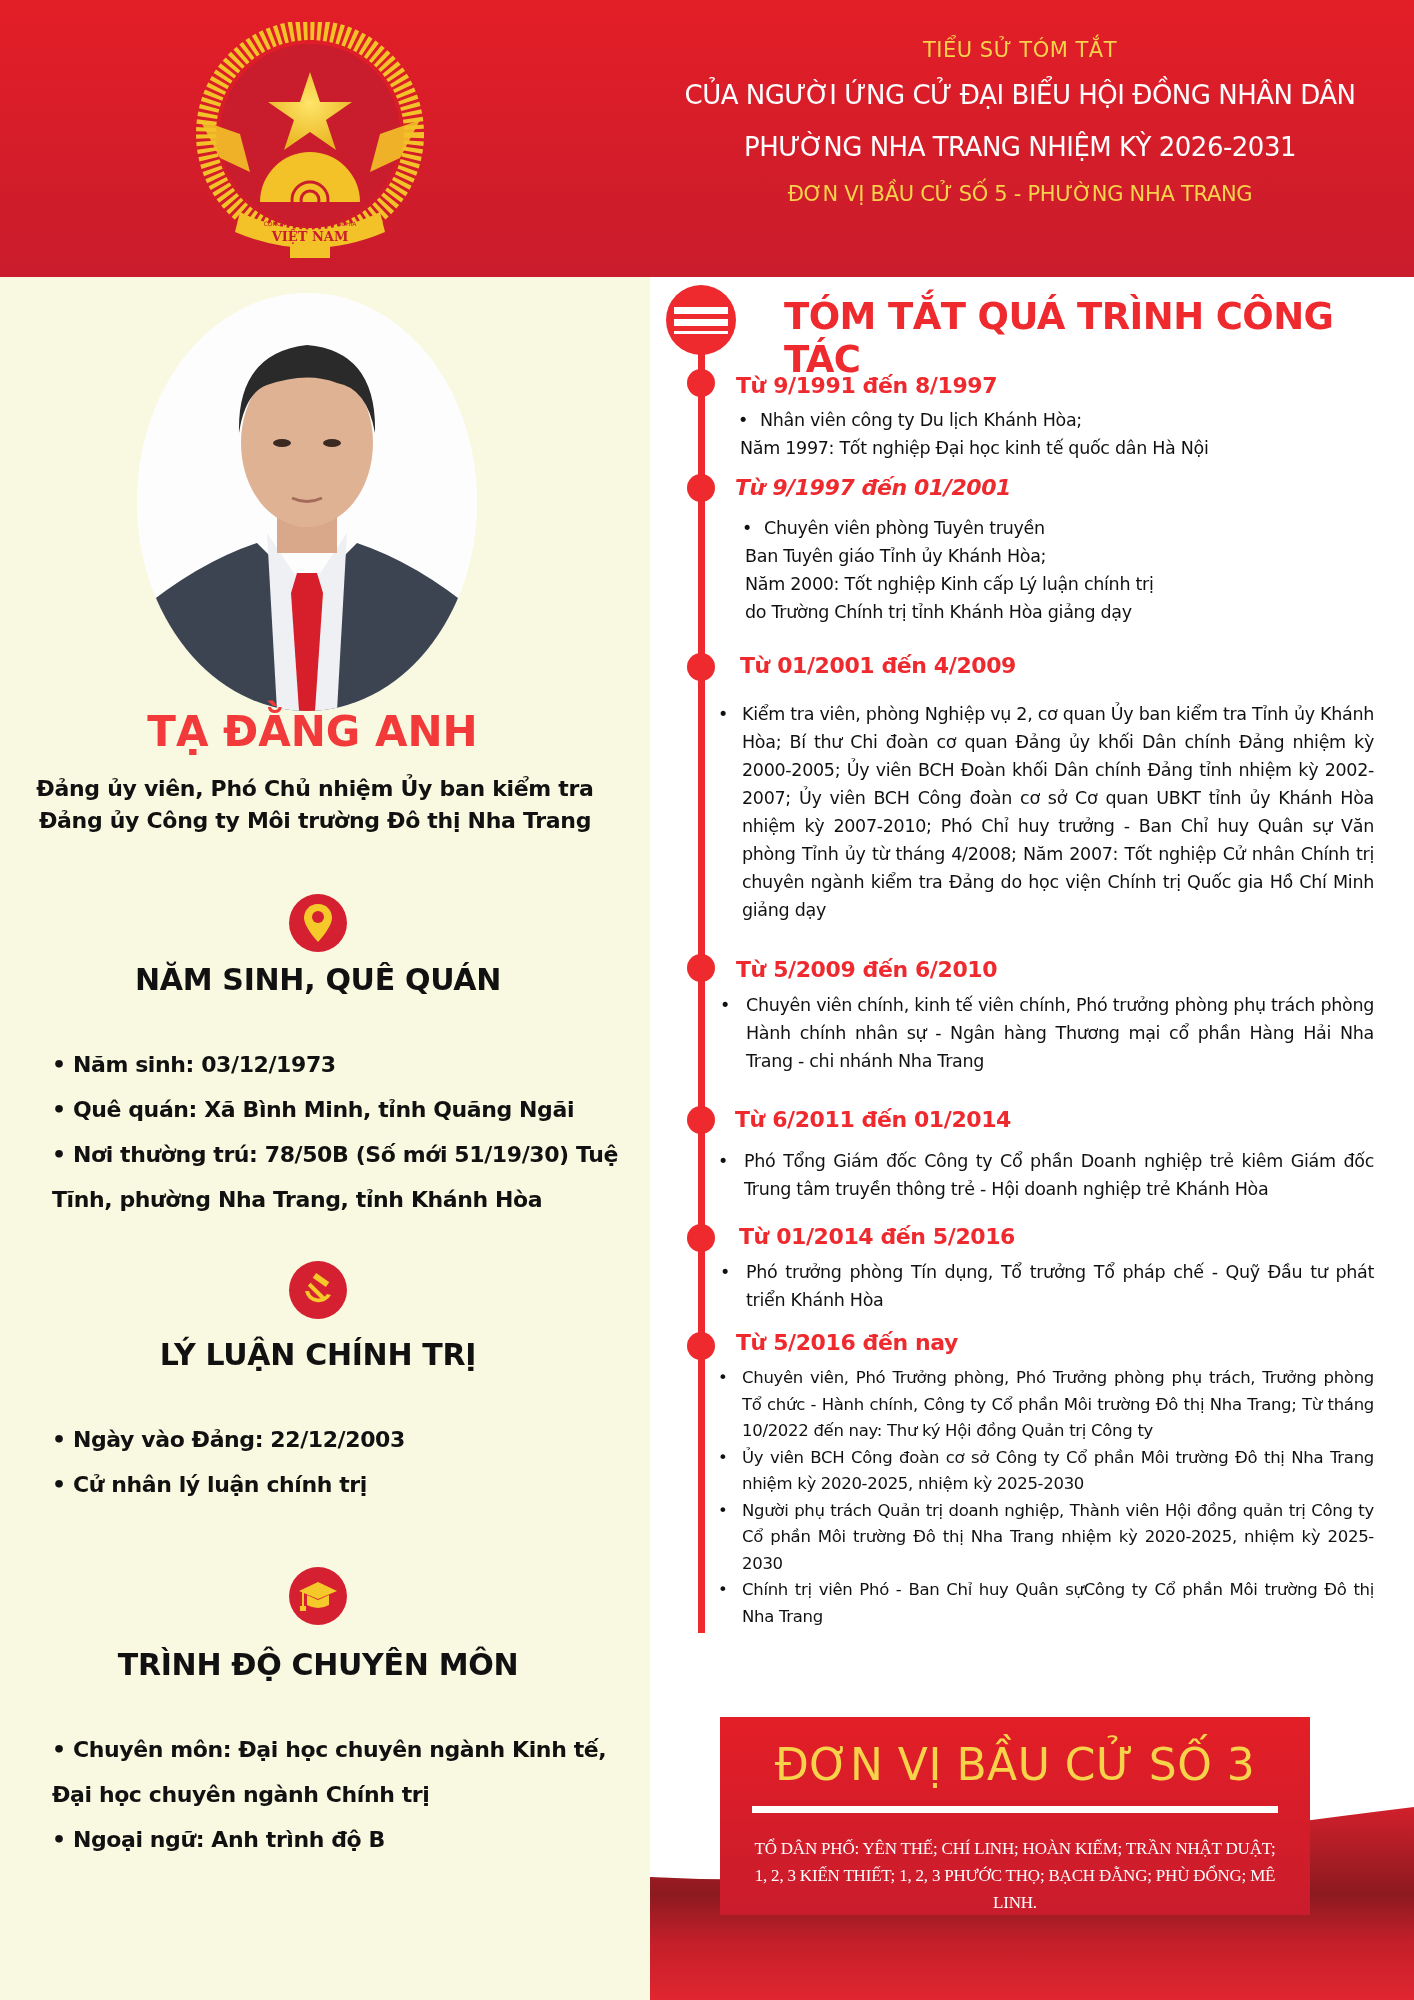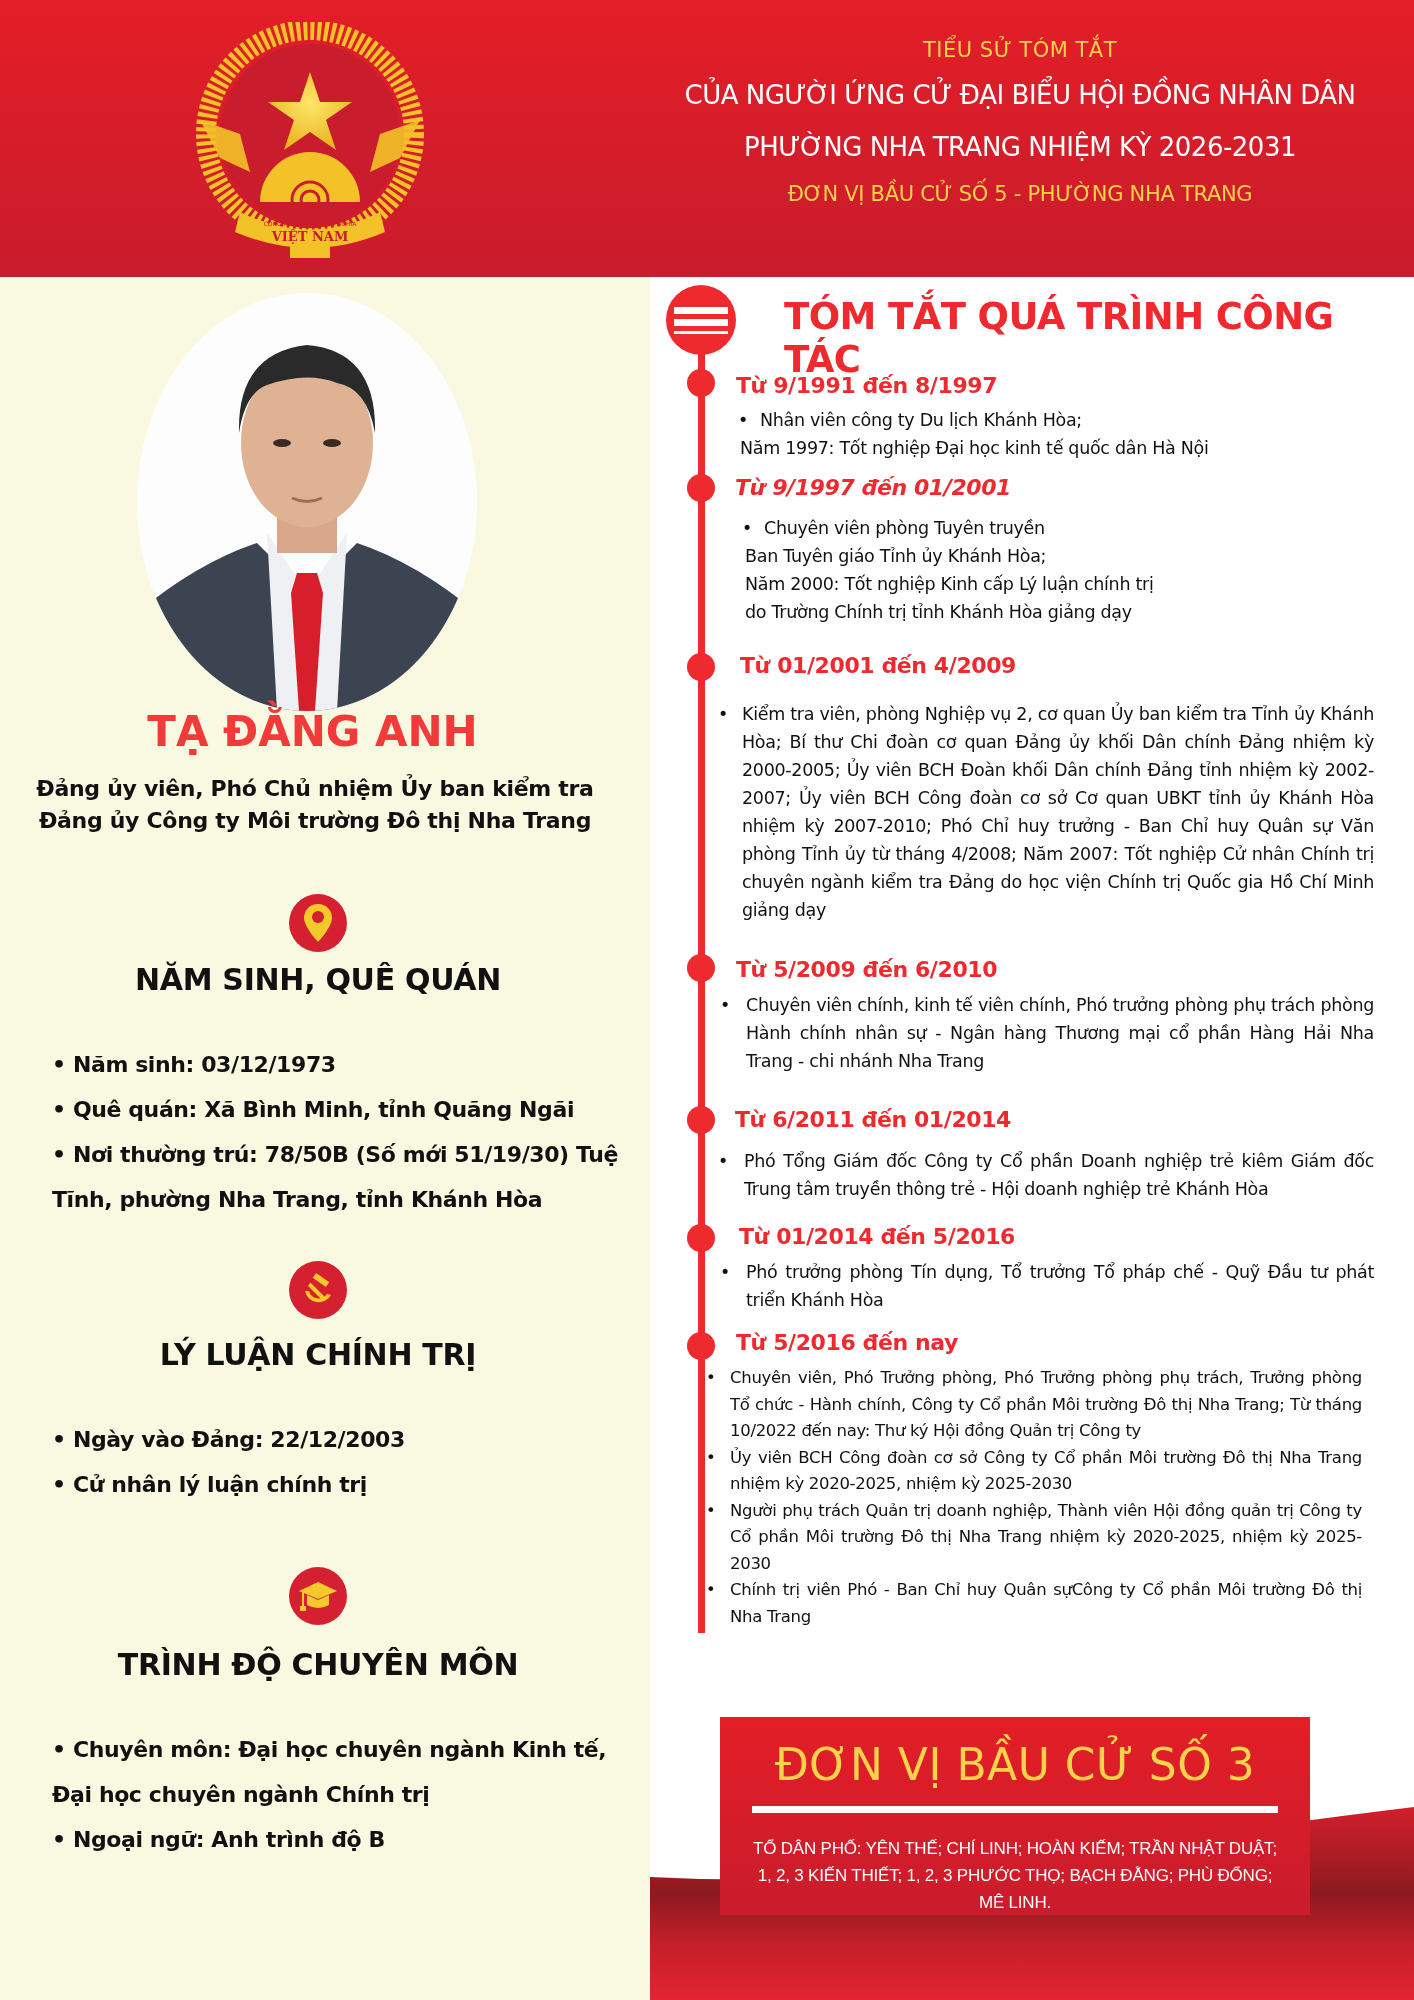--- a/index.html
+++ b/index.html
@@ -51,21 +51,21 @@
     
     .wave { position: absolute; left: 0; top: 1500px; width: 764px; height: 223px; }
 
     .unit-box {
       position: absolute; left: 70px; top: 1440px; width: 590px; height: 198px;
       background: linear-gradient(180deg, #e31e27 0%, #c91c2c 100%);
       text-align: center;
     }
     .unit-title { color: #f7d34b; font-size: 44px; margin-top: 22px; font-family: "DejaVu Sans", sans-serif; letter-spacing: 0.5px; }
     .unit-rule { width: 526px; height: 7px; background: #fff; margin: 16px auto 0; }
-    .unit-desc { color: #fff; font-size: 17px; line-height: 27px; margin: 22px 30px 0; font-family: Liberation Sans, sans-serif; letter-spacing: -0.2px; }
+    .unit-desc { color: #fff; font-size: 17px; line-height: 27px; margin: 22px 30px 0; font-family: Liberation Serif, serif; letter-spacing: -0.2px; }
   </style>
 </head>
 <body>
 
 <div class="header">
   <svg class="emblem" viewBox="0 0 260 240">
     <defs>
       <radialGradient id="gold" cx="50%" cy="40%" r="60%">
         <stop offset="0%" stop-color="#ffe56a"></stop>
           <stop offset="100%" stop-color="#e9b520"></stop>
@@ -207,21 +207,21 @@
   <div class="tl-dot" style="top:947px;"></div>
   <div class="period" style="left:89px; top:947px;">Từ 01/2014 đến 5/2016</div>
   <div class="entry j" style="left:70px; top:981px; width:654px;">
     <ul>
       <li style="padding-left:26px;">Phó trưởng phòng Tín dụng, Tổ trưởng Tổ pháp chế - Quỹ Đầu tư phát triển Khánh Hòa</li>
     </ul>
   </div>
 
   <div class="tl-dot" style="top:1055px;"></div>
   <div class="period" style="left:86px; top:1053px;">Từ 5/2016 đến nay</div>
-  <div class="entry j small" style="left:56px; top:1088px; width:656px;">
+  <div class="entry j small" style="left:68px; top:1088px; width:656px;">
     <ul>
       <li style="padding-left:24px;">Chuyên viên, Phó Trưởng phòng, Phó Trưởng phòng phụ trách, Trưởng phòng Tổ chức - Hành chính, Công ty Cổ phần Môi trường Đô thị Nha Trang; Từ tháng 10/2022 đến nay: Thư ký Hội đồng Quản trị Công ty</li>
       <li style="padding-left:24px;">Ủy viên BCH Công đoàn cơ sở Công ty Cổ phần Môi trường Đô thị Nha Trang nhiệm kỳ 2020-2025, nhiệm kỳ 2025-2030</li>
       <li style="padding-left:24px;">Người phụ trách Quản trị doanh nghiệp, Thành viên Hội đồng quản trị Công ty Cổ phần Môi trường Đô thị Nha Trang nhiệm kỳ 2020-2025, nhiệm kỳ 2025-2030</li>
       <li style="padding-left:24px;">Chính trị viên Phó - Ban Chỉ huy Quân sựCông ty Cổ phần Môi trường Đô thị Nha Trang</li>
     </ul>
   </div>
 
   <svg class="wave" viewBox="0 0 764 223" preserveAspectRatio="none">
     <defs>

